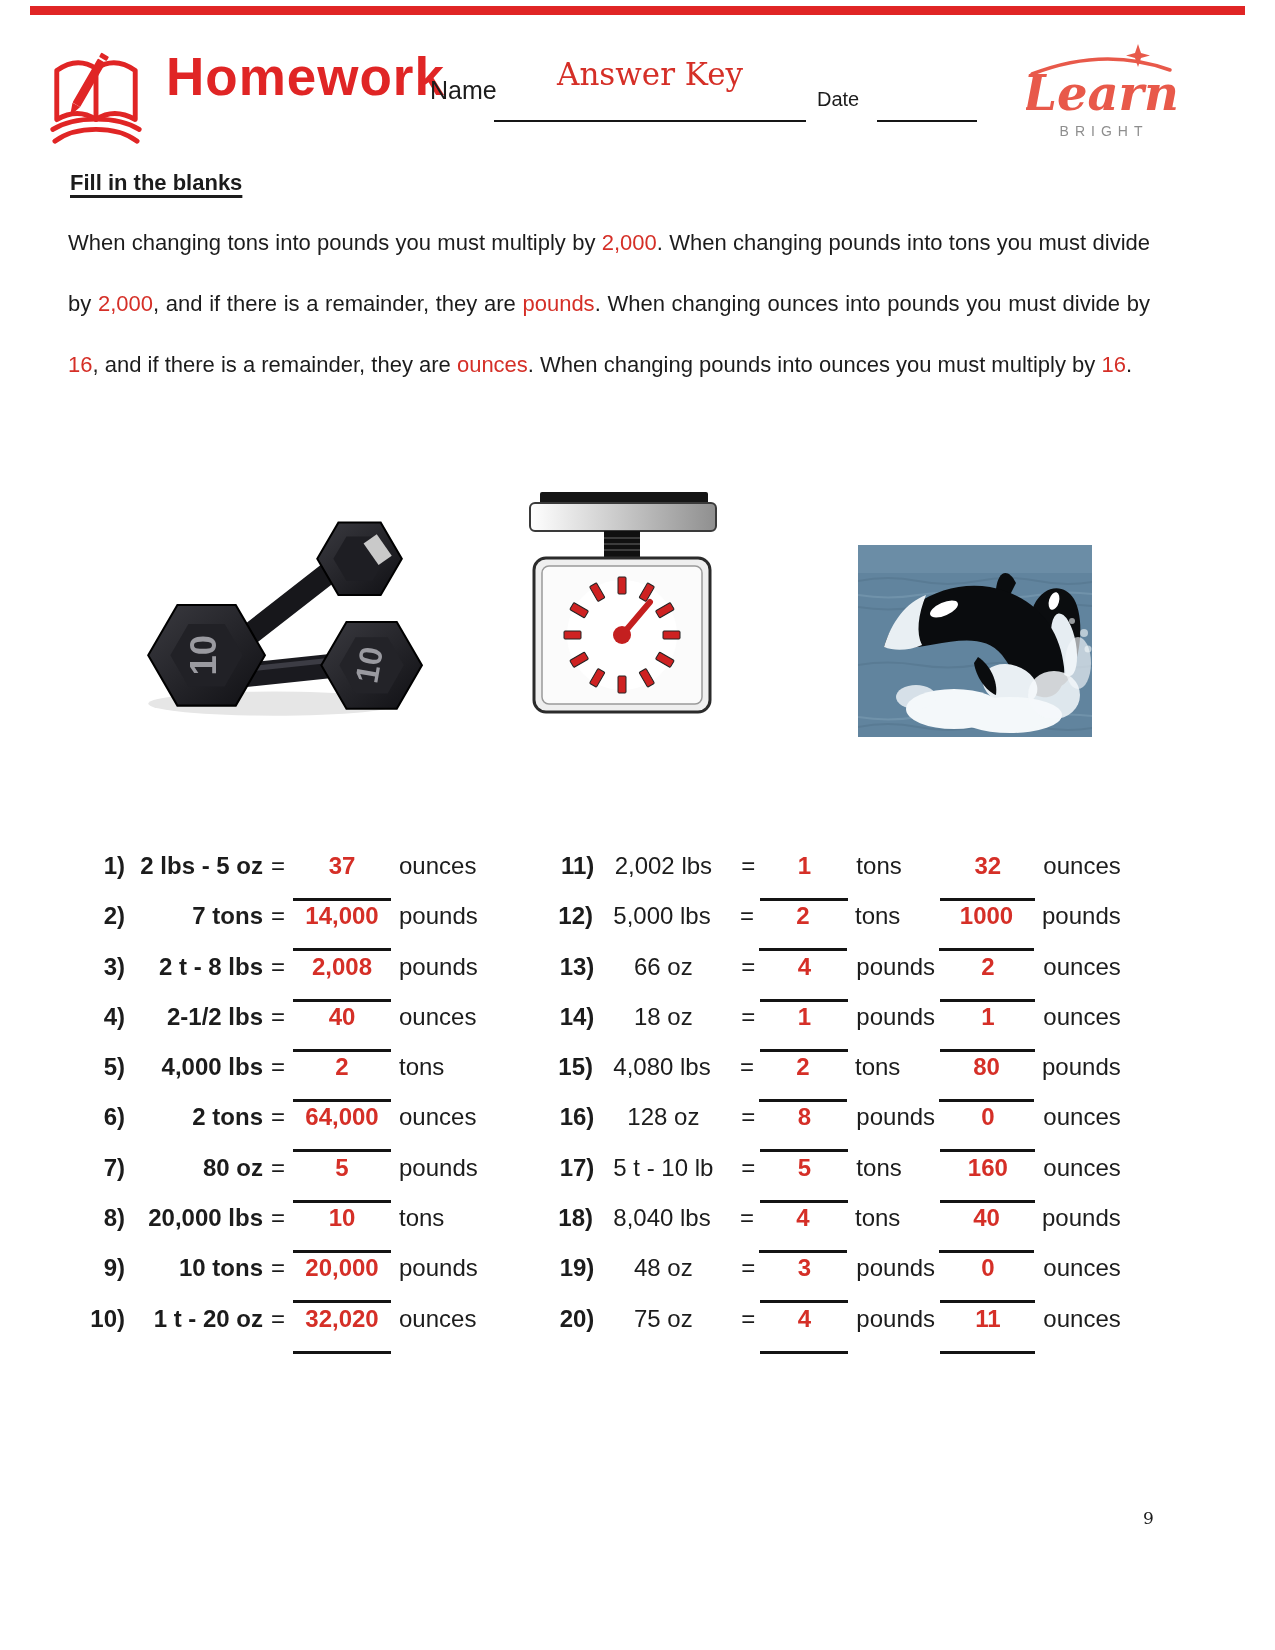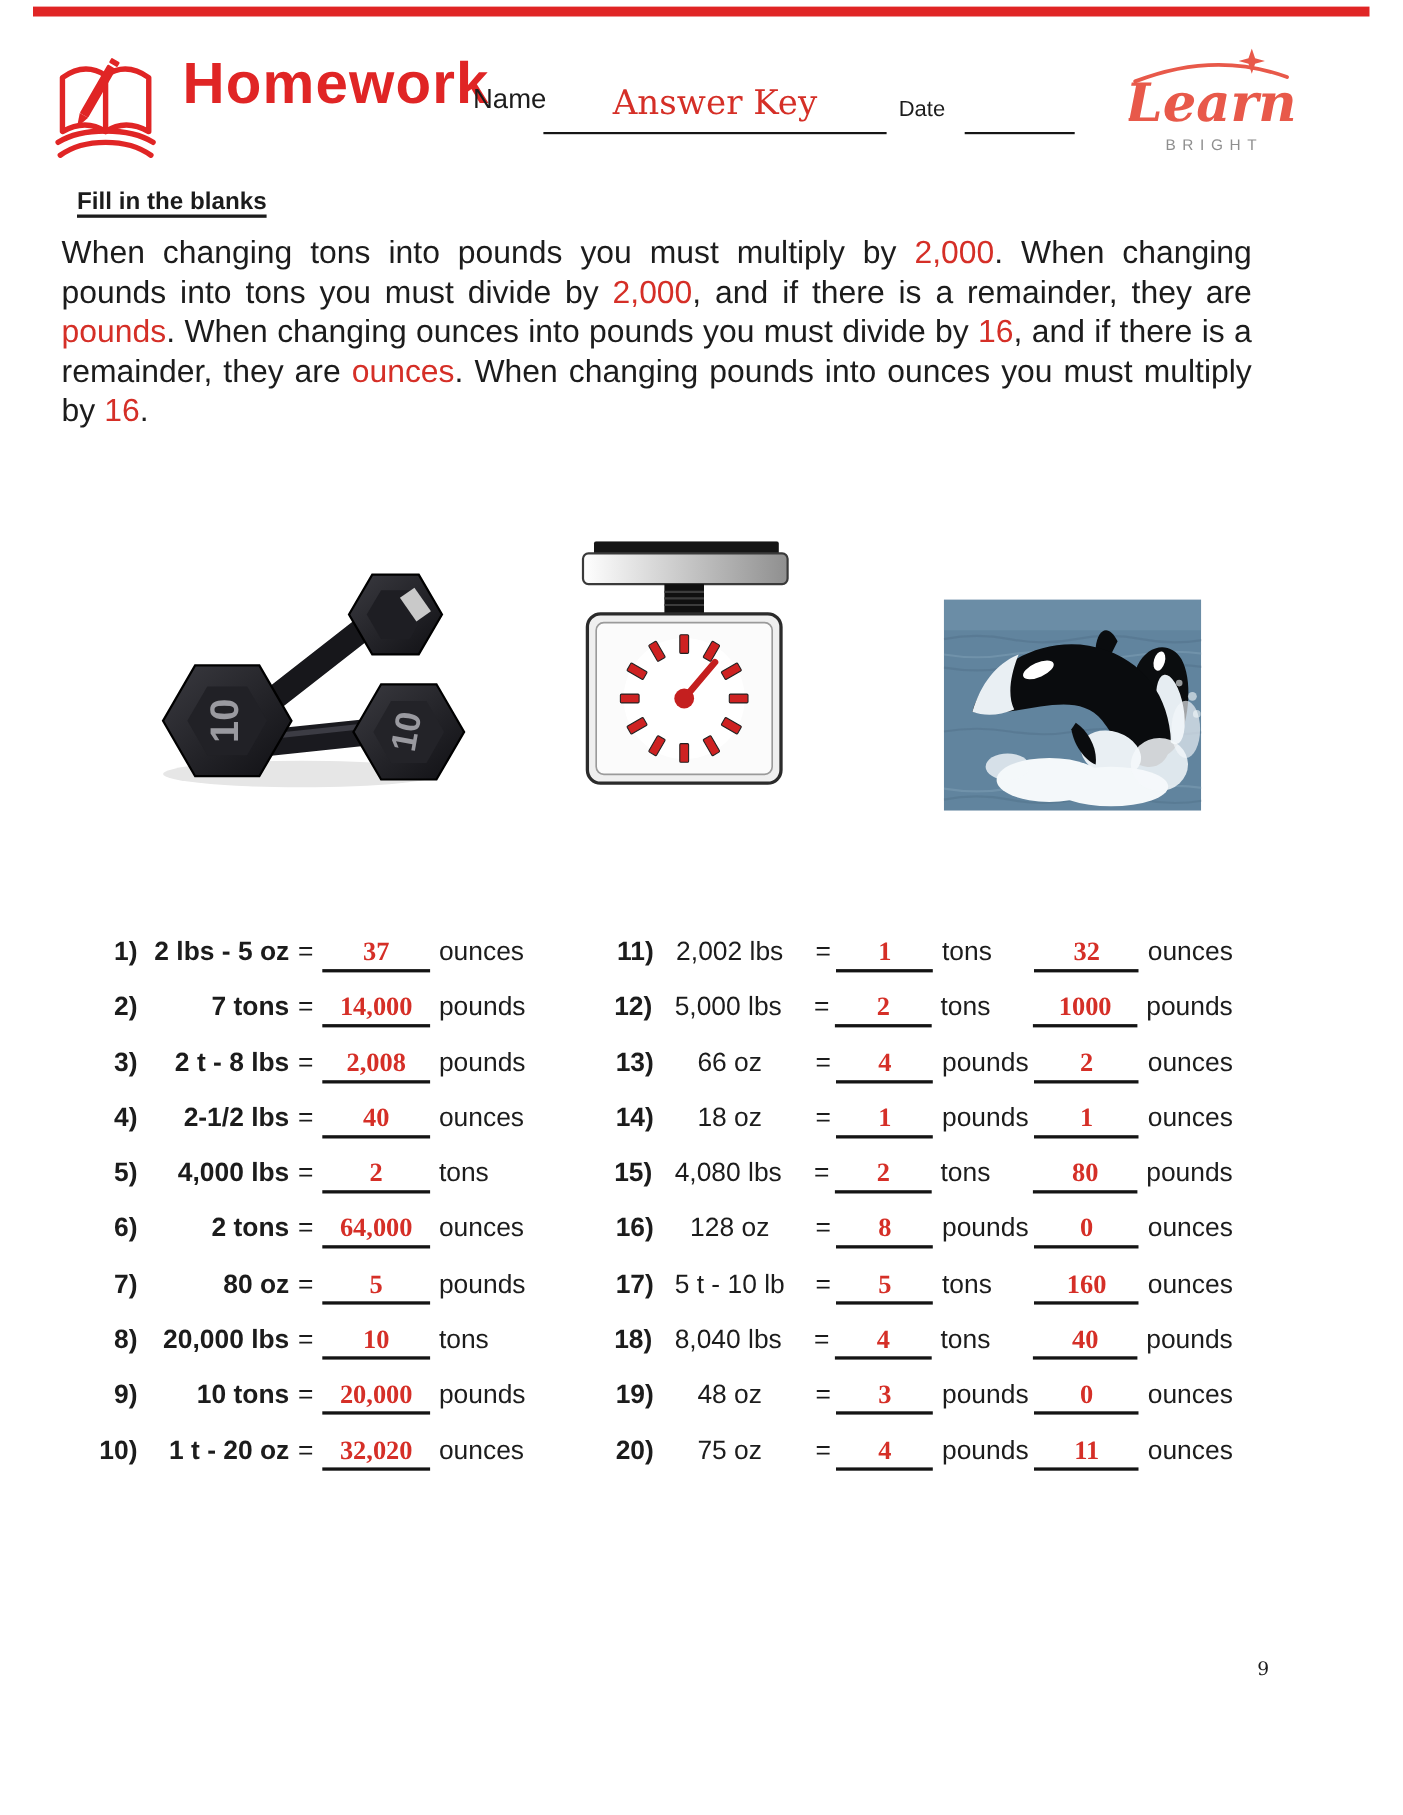--- a/index.html
+++ b/index.html
@@ -5,29 +5,29 @@
   html,body{margin:0;padding:0;background:#ffffff;}
   .page{position:relative;width:1249px;height:1650px;background:#fff;overflow:hidden;
         font-family:"Liberation Sans",sans-serif;color:#1c1c1c;
         --red:#e02525;--answer-red:#d52f27;--coral:#e8594a;--gray:#8e8e8e;}
   .abs{position:absolute;}
   .topbar{left:30px;top:6px;width:1215px;height:9px;background:var(--red);}
   .book-logo{left:45px;top:46px;width:102px;height:104px;}
   .hw-title{left:166px;top:46px;font-size:53px;font-weight:700;color:var(--red);letter-spacing:1px;}
   .name-label{left:430px;top:76px;font-size:25px;font-weight:400;}
   .name-line{left:494px;top:78px;width:312px;height:42px;border-bottom:2.5px solid #161616;}
-  .answer-key{left:494px;top:76px;width:312px;text-align:center;
+  .answer-key{left:494px;top:56px;width:312px;text-align:center;
               font-family:"DejaVu Serif",serif;font-size:31px;color:var(--answer-red);}
   .date-label{left:817px;top:88px;font-size:20px;font-weight:400;}
   .date-line{left:877px;top:78px;width:100px;height:42px;border-bottom:2.5px solid #161616;
              font-size:22px;text-align:center;}
   .brand{left:1026px;top:44px;width:150px;height:100px;}
   .heading{left:70px;top:170px;font-size:22px;font-weight:700;text-decoration:underline;
            text-decoration-thickness:2.5px;text-underline-offset:5px;}
-  .intro{left:56px;top:212px;width:1082px;font-size:29px;line-height:36px;text-align:justify;}
+  .intro{left:68px;top:212px;width:1082px;font-size:22px;line-height:61px;text-align:justify;}
   .intro .red{color:var(--answer-red);}
   .img-dumbbells{left:118px;top:496px;width:312px;height:226px;}
   .img-scale{left:518px;top:492px;width:208px;height:226px;}
   .img-orca{left:858px;top:545px;width:234px;height:192px;}
   .col{display:flex;flex-direction:column;}
   .col-left{left:85px;top:852px;}
   .col-right{left:545px;top:852px;align-items:flex-end;}
   .prow{display:flex;align-items:baseline;height:50.3px;font-size:24px;white-space:nowrap;}
   .prow>span{display:inline-block;}
   .pnum{font-weight:700;text-align:right;}
@@ -37,21 +37,21 @@
   .col-left .pblank{width:98px;}
   .col-left .punit{margin-left:8px;}
   .col-right .pnum{width:48px;margin-right:8px;}
   .col-right .pq{width:122px;text-align:center;margin-right:12px;}
   .col-right .peq{width:24px;text-align:center;}
   .col-right .pblank1{width:88px;}
   .col-right .punit1{width:84px;padding-left:8px;}
   .col-right .pblank2{width:95px;}
   .col-right .punit2{padding-left:8px;}
   .pblank,.pblank1,.pblank2{border-bottom:3px solid #141414;text-align:center;
-      color:var(--answer-red);font-weight:700;padding-bottom:1px;font-family:Liberation Serif, serif;}
+      color:var(--answer-red);font-weight:700;padding-bottom:18px;}
   .pagenum{left:1143px;top:1508px;font-family:"DejaVu Serif",serif;font-size:17px;}
 </style>
 </head>
 <body>
 
 <div class="page" style="--red: #e02525; --answer-red: #d52f27; --coral: #e8594a; --gray: #8e8e8e;">
 
   <div class="abs topbar"></div>
 
   <svg class="abs book-logo" viewBox="0 0 104 104">

